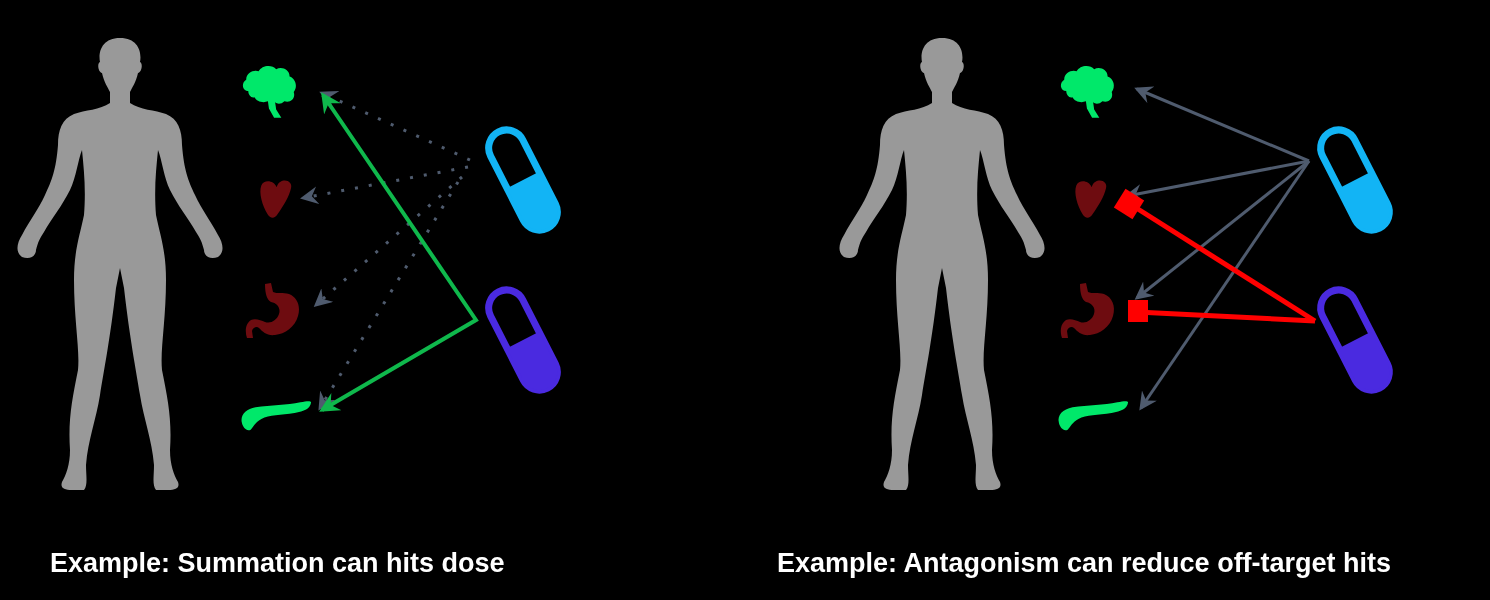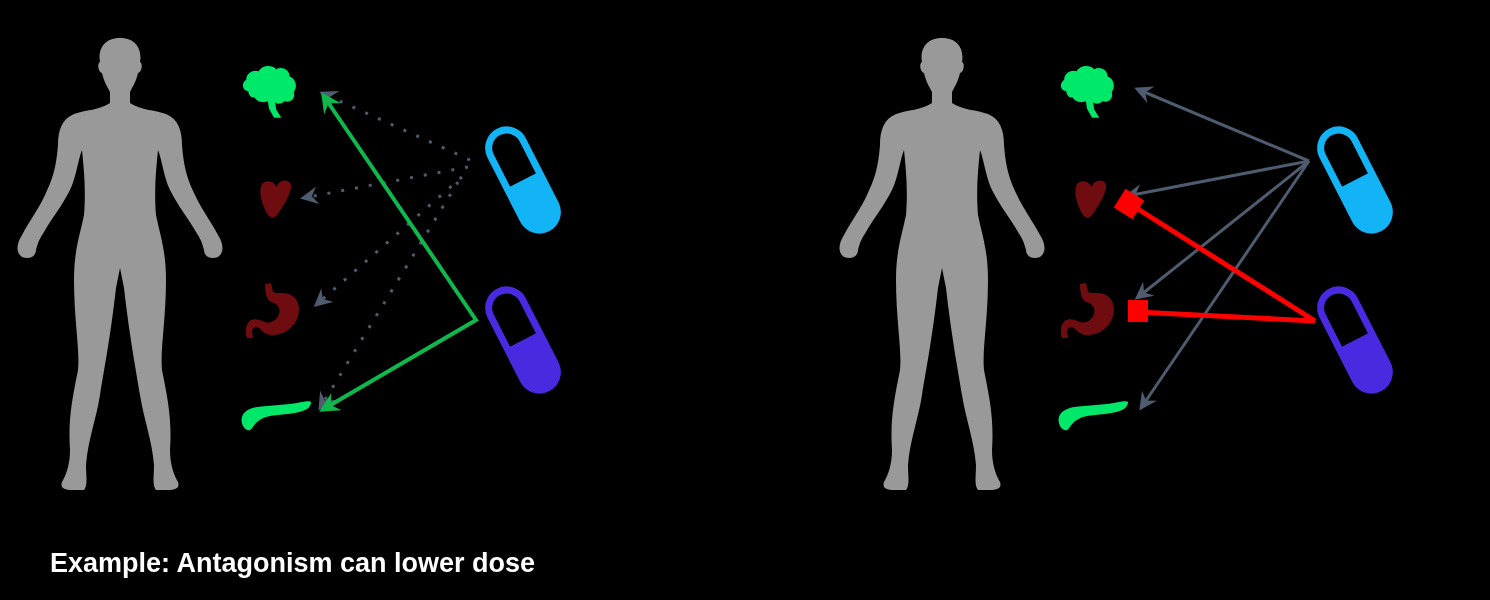--- a/index.html
+++ b/index.html
@@ -60,21 +60,21 @@
       <line x1="458" y1="182" x2="320" y2="408" marker-end="url(#arrow-gray)"></line>
     </g>
     <g stroke="#0FB84C" stroke-width="4" fill="none">
       <polyline points="323,95 476,320 322,410" marker-start="url(#arrow-green)" marker-end="url(#arrow-green)"></polyline>
     </g>
 
     <use href="#capsule" x="478" y="120" width="90" height="120" color="#12B4F5"></use>
     <use href="#capsule" x="478" y="280" width="90" height="120" color="#4A2AE0"></use>
   </svg>
   <div class="caption" style="left:50px;">
-    <span class="lead">Example: </span><span class="bold">Antagonism can lower dose</span>
+    <span class="lead">Example: </span><span class="bold">Summation can hits dose</span>
   </div>
 </div>
 
 <div class="panel" style="left:745px;">
   <svg width="745" height="530" viewBox="0 0 745 530">
     <use href="#human" x="77" y="20" width="240" height="480" fill="#999999"></use>
     <use href="#brain" x="313" y="60" width="62" height="62" fill="#00E86A"></use>
     <use href="#heart" x="325" y="175" width="45" height="48" fill="#6E0C10"></use>
     <use href="#stomach" x="313" y="280" width="60" height="60" fill="#6E0C10"></use>
     <use href="#pancreas" x="310" y="395" width="78" height="40" fill="#00E86A"></use>
@@ -88,13 +88,16 @@
     <g fill="#FF0000" stroke="#FF0000">
       <line x1="570" y1="321" x2="385" y2="204" stroke-width="5"></line>
       <rect x="373" y="193" width="22" height="22" transform="rotate(32 384 204)" stroke="none"></rect>
       <line x1="570" y1="321" x2="392" y2="312" stroke-width="5"></line>
       <rect x="383" y="300" width="20" height="22" stroke="none"></rect>
     </g>
 
     <use href="#capsule" x="565" y="120" width="90" height="120" color="#12B4F5"></use>
     <use href="#capsule" x="565" y="280" width="90" height="120" color="#4A2AE0"></use>
   </svg>
+  <div class="caption" style="left:32px;">
+    <span class="lead">Example: </span><span class="bold">Antagonism can reduce off-target hits</span>
+  </div>
 </div>
 
 </body></html>

